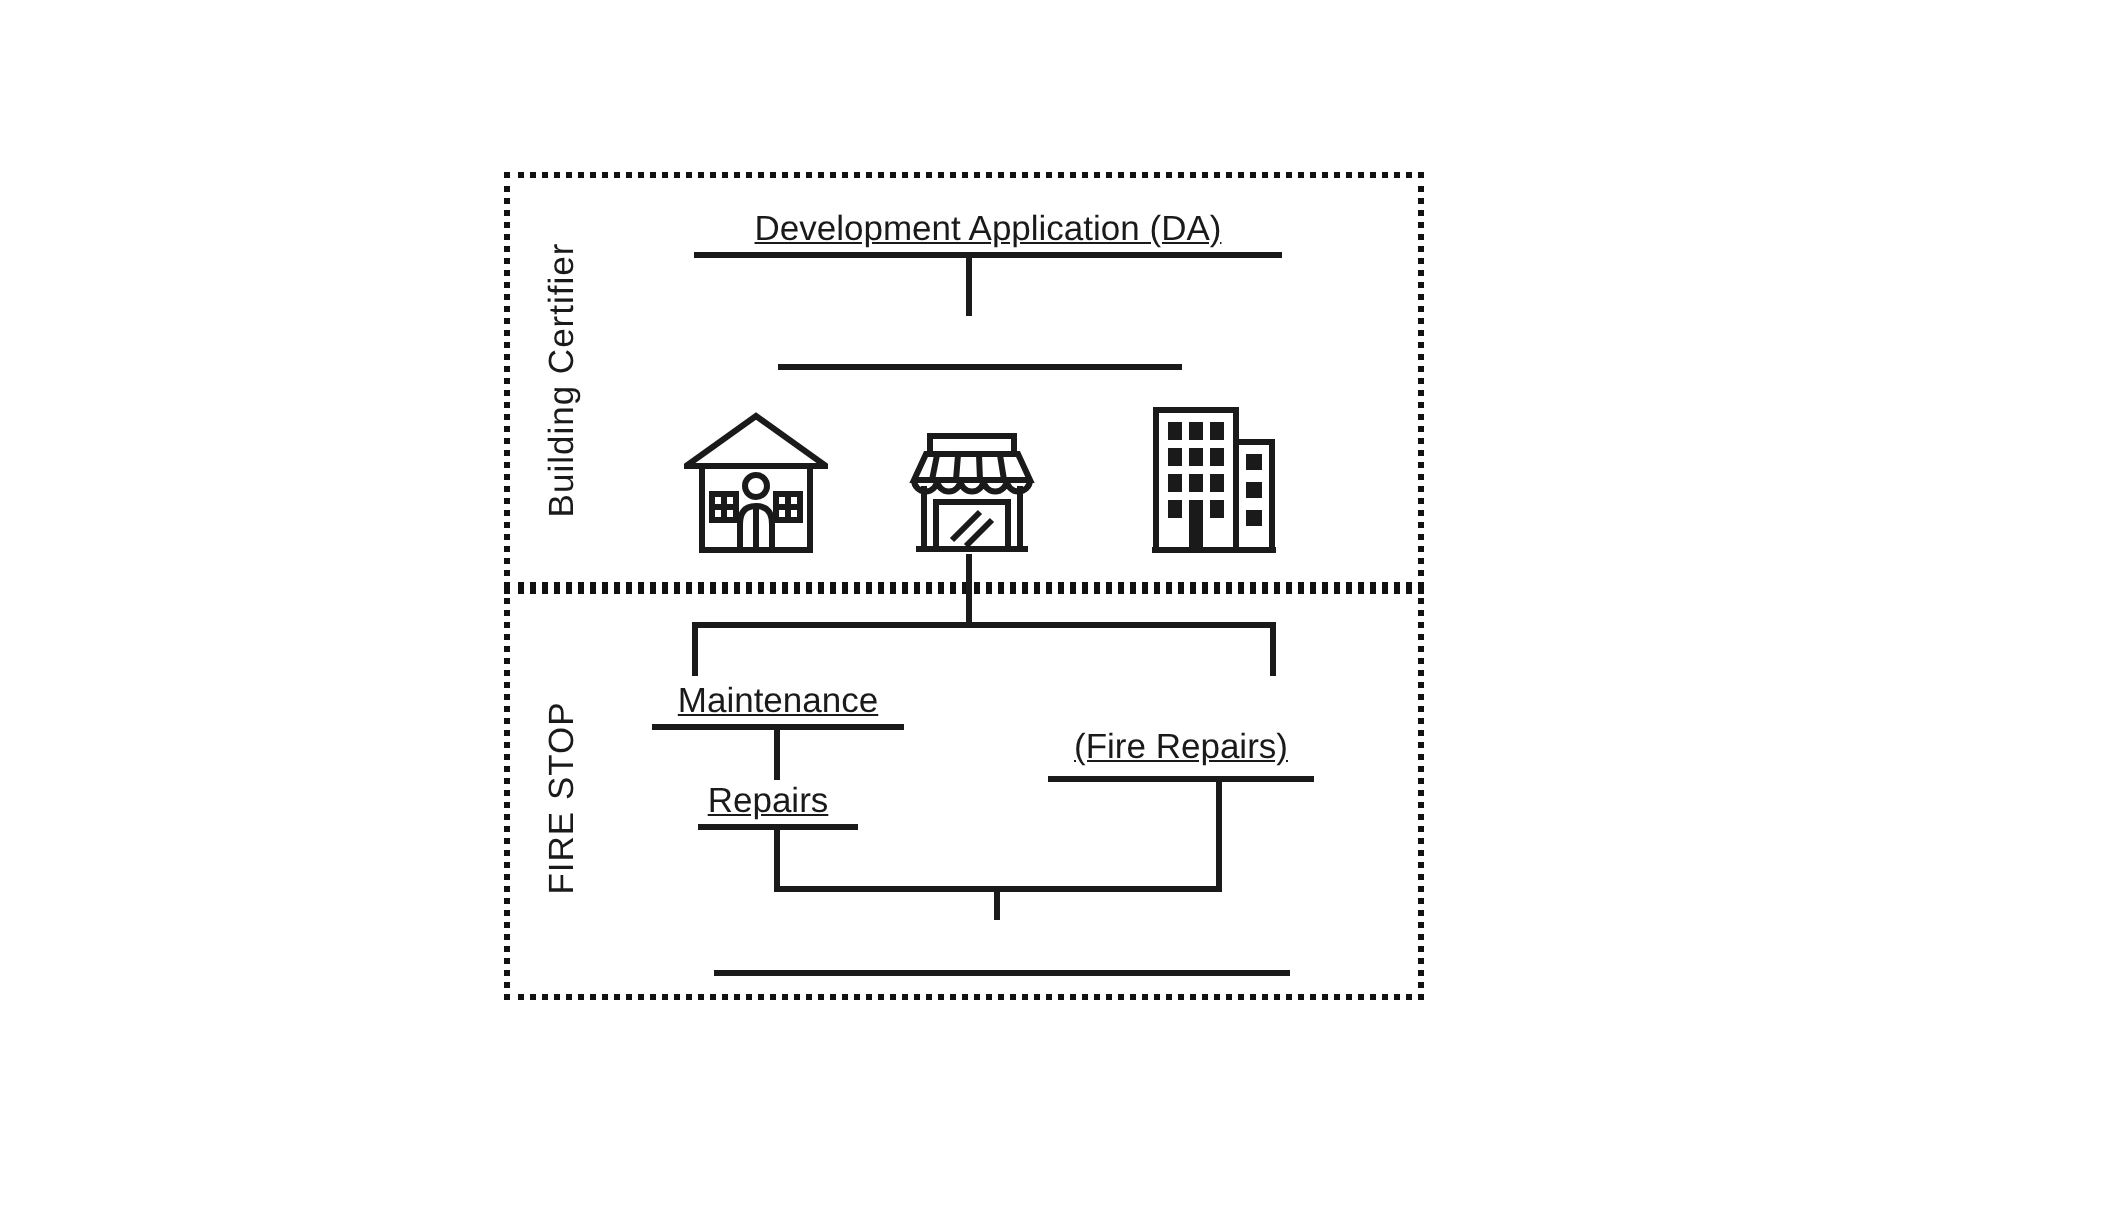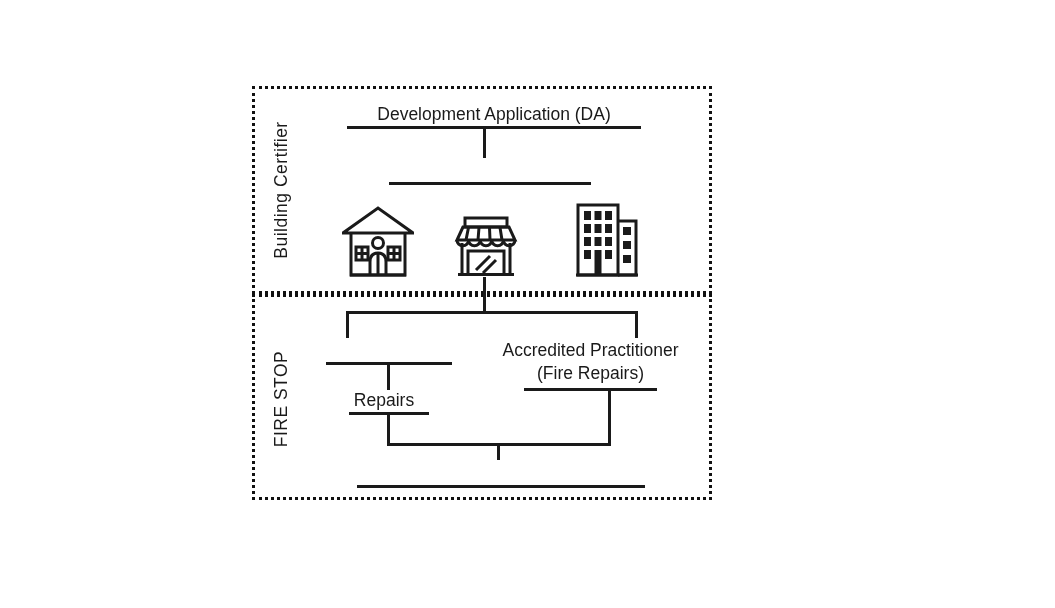--- a/index.html
+++ b/index.html
@@ -18,20 +18,21 @@
     border: 3px dotted #111111;
     background: transparent;
   }
   .node-label {
     position: absolute;
     font-size: 17.5px;
     line-height: 23px;
     text-align: center;
     color: #1a1a1a;
     white-space: nowrap;
+    text-decoration: underline;
   }
   .node-label.two-line { white-space: normal; }
   .hline { position: absolute; height: 3px; background: #1a1a1a; }
   .vline { position: absolute; width: 3px; background: #1a1a1a; }
   .rot-label {
     position: absolute;
     font-size: 17.5px;
     letter-spacing: 0.5px;
     white-space: nowrap;
     transform: translate(-50%, -50%) rotate(-90deg);
@@ -111,24 +112,25 @@
       </g>
     </svg>
   </div>
 
   <div class="vline" style="left:483px; top:277px; height:36px;"></div>
 
   <div class="hline" style="left:346px; top:311px; width:292px;"></div>
   <div class="vline" style="left:346px; top:311px; height:27px;"></div>
   <div class="vline" style="left:635px; top:311px; height:27px;"></div>
 
+  <div class="node-label" style="left:326px; top:339px; width:126px;">Maintenance</div>
   <div class="hline" style="left:326px; top:362px; width:126px;"></div>
 
   <div class="node-label two-line" style="left:482px; top:339px; width:217px;">
-    <span>Accredited Practitioner</span><br>
+    <br>
     <span>(Fire Repairs)</span>
   </div>
   <div class="hline" style="left:524px; top:388px; width:133px;"></div>
 
   <div class="vline" style="left:387px; top:365px; height:25px;"></div>
 
   <div class="node-label" style="left:344px; top:389px; width:80px;">Repairs</div>
   <div class="hline" style="left:349px; top:412px; width:80px;"></div>
 
   <div class="vline" style="left:387px; top:415px; height:31px;"></div>

